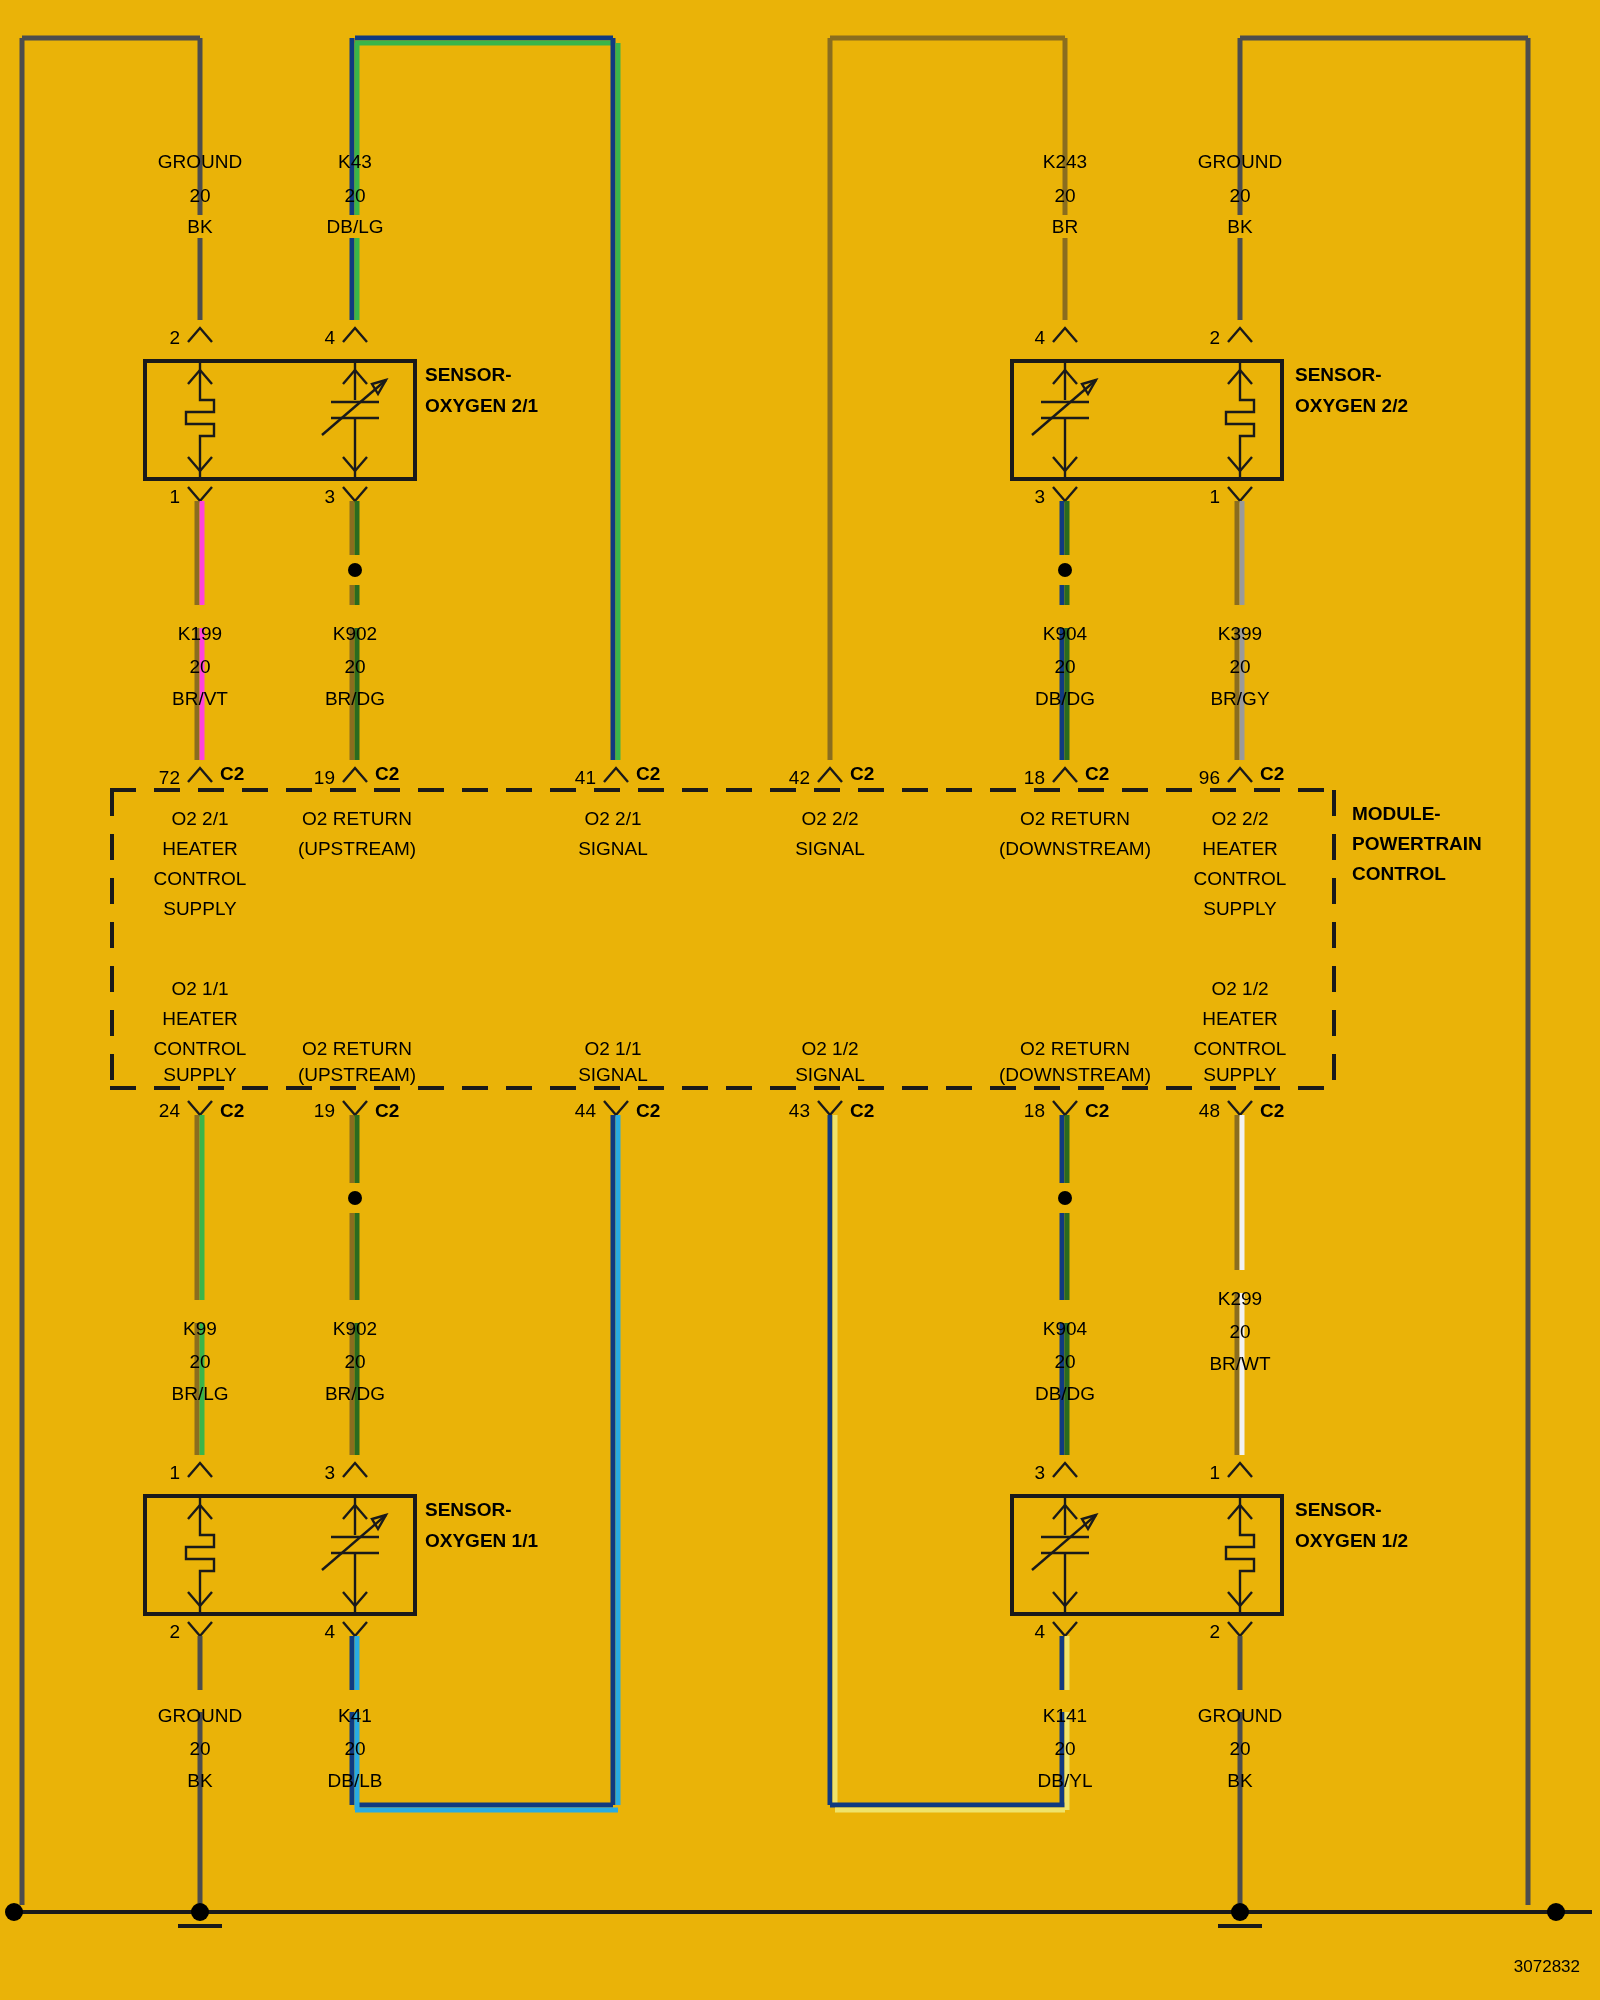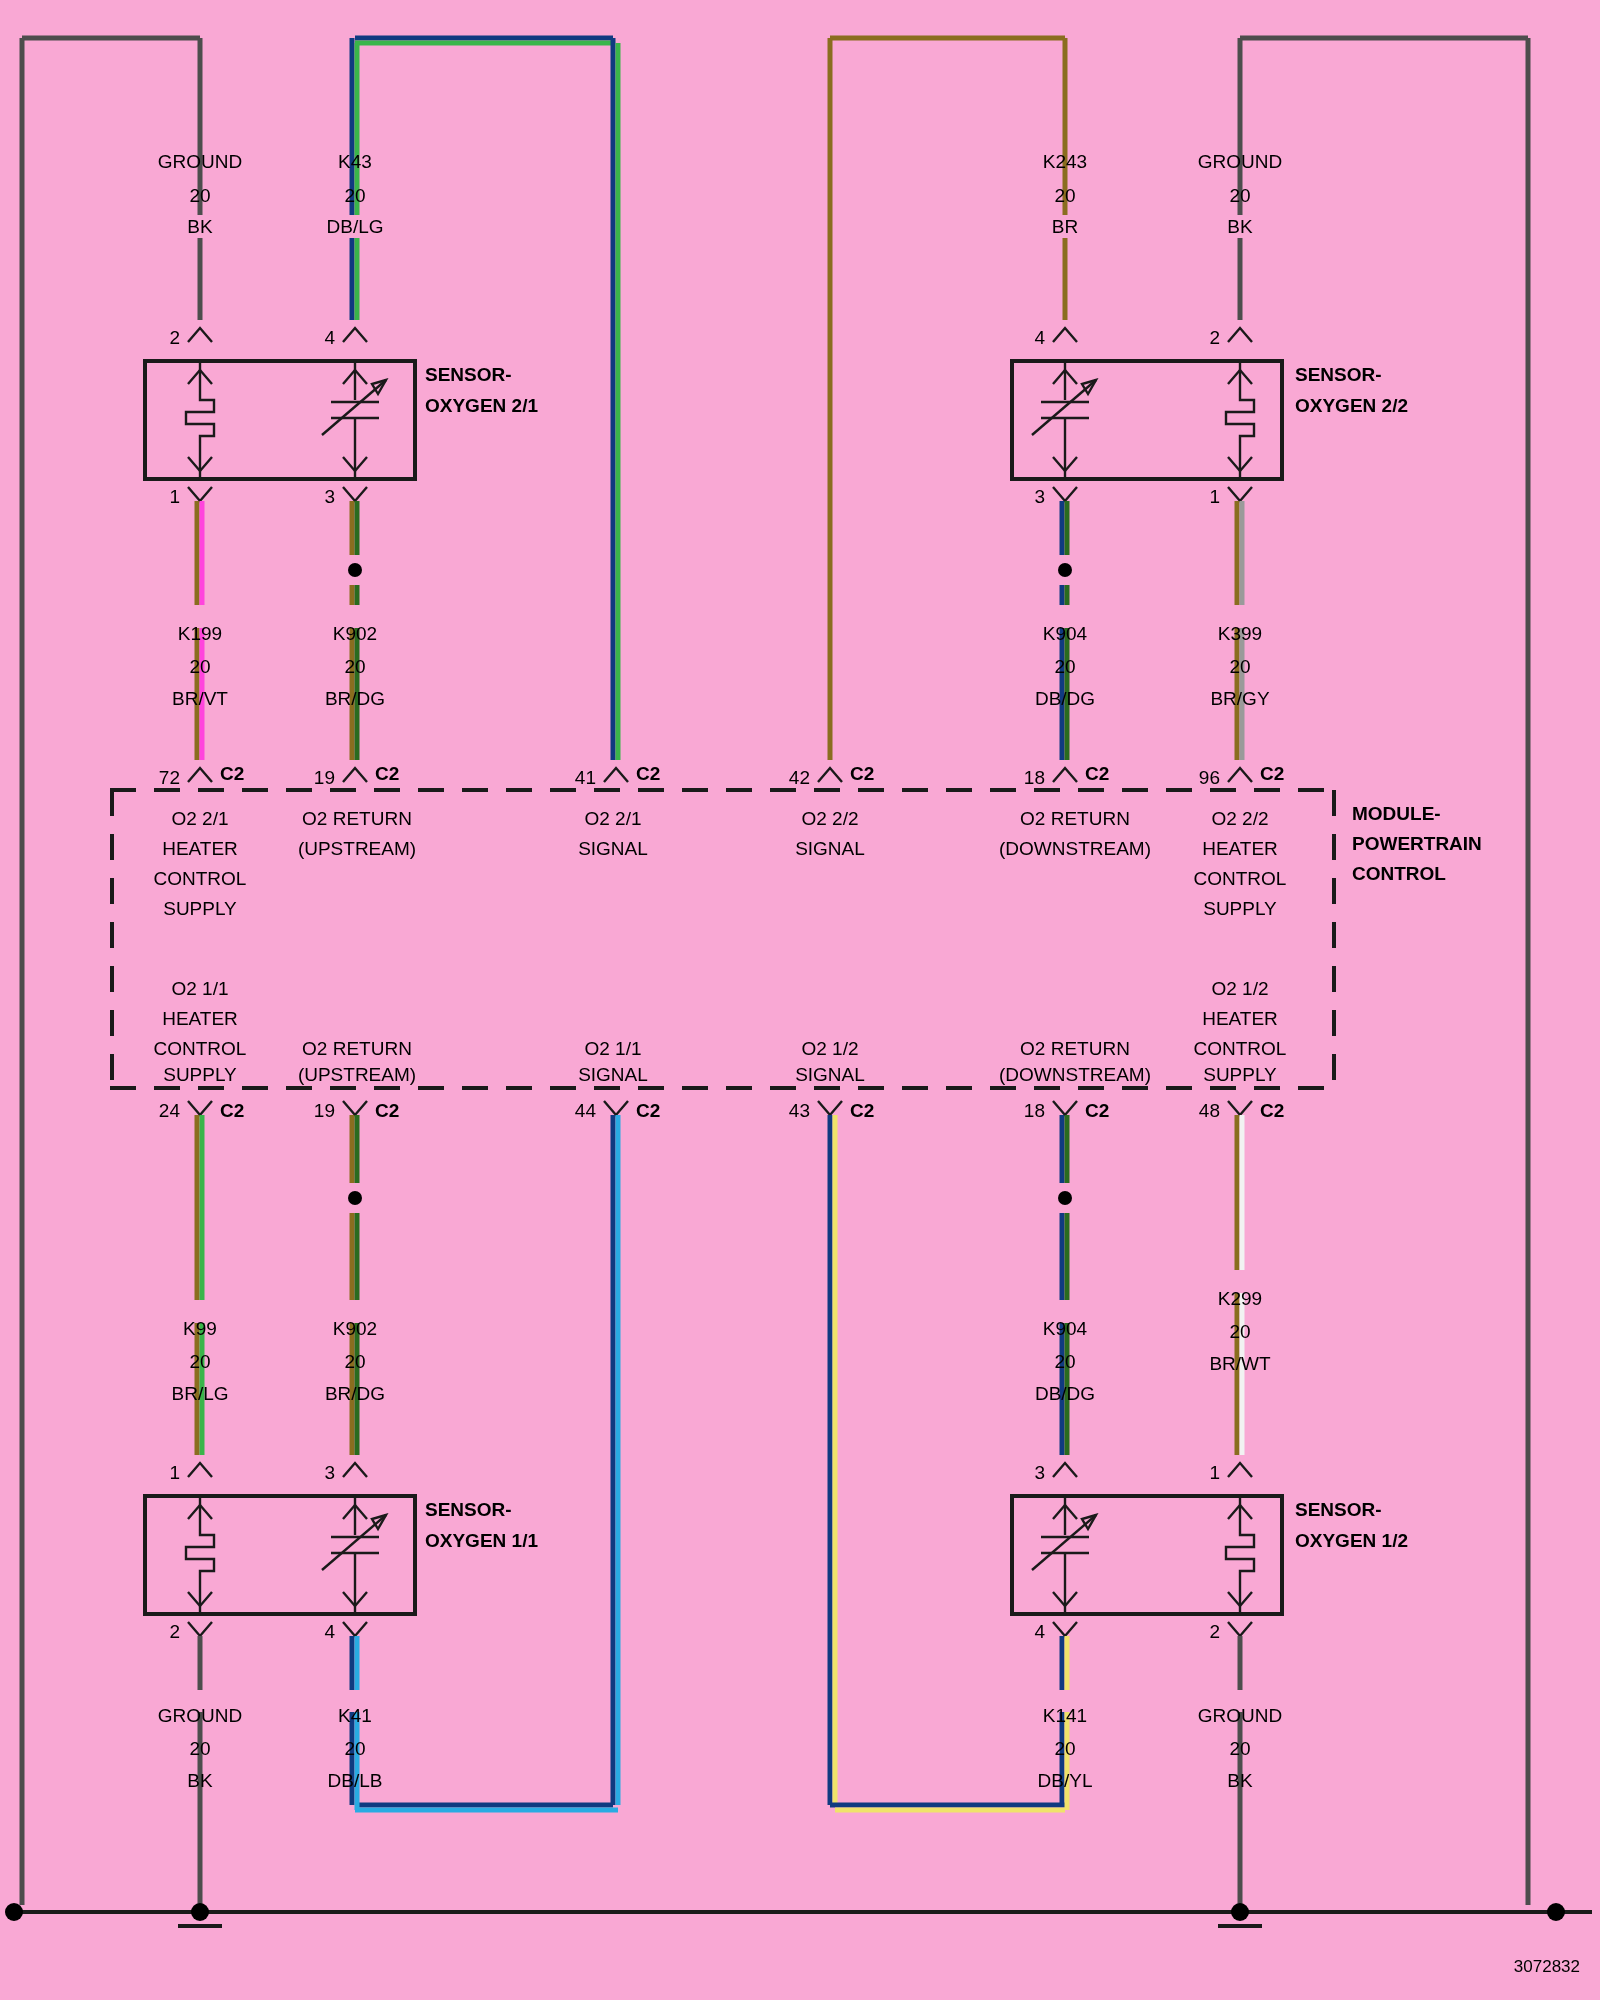--- a/index.html
+++ b/index.html
@@ -1,17 +1,17 @@
 <!DOCTYPE html>
 <html><head>
 <meta charset="utf-8">
 <style>
   html,body{margin:0;padding:0;background:#ffffff;}
   body{font-family:"Liberation Sans",sans-serif;}
-  #sheet{position:relative;width:1600px;height:2000px;background:#f9a8d4;overflow:hidden;}
+  #sheet{position:relative;width:1600px;height:2000px;background:#eab308;overflow:hidden;}
   svg#diagram{position:absolute;left:0;top:0;width:1600px;height:2000px;}
   text{font-family:"Liberation Sans",sans-serif;fill:#000000;}
   .lbl{font-size:19px;text-anchor:middle;}
   .pin{font-size:19px;text-anchor:end;}
   .c2{font-size:19px;font-weight:bold;text-anchor:start;}
   .devname{font-size:19px;font-weight:bold;text-anchor:start;}
   .modname{font-size:19px;font-weight:bold;text-anchor:start;}
   .idnum{font-size:17px;text-anchor:end;}
   .wireline{stroke-width:5;fill:none;}
   .thin{stroke:#1a1a1a;stroke-width:2.4;fill:none;}

